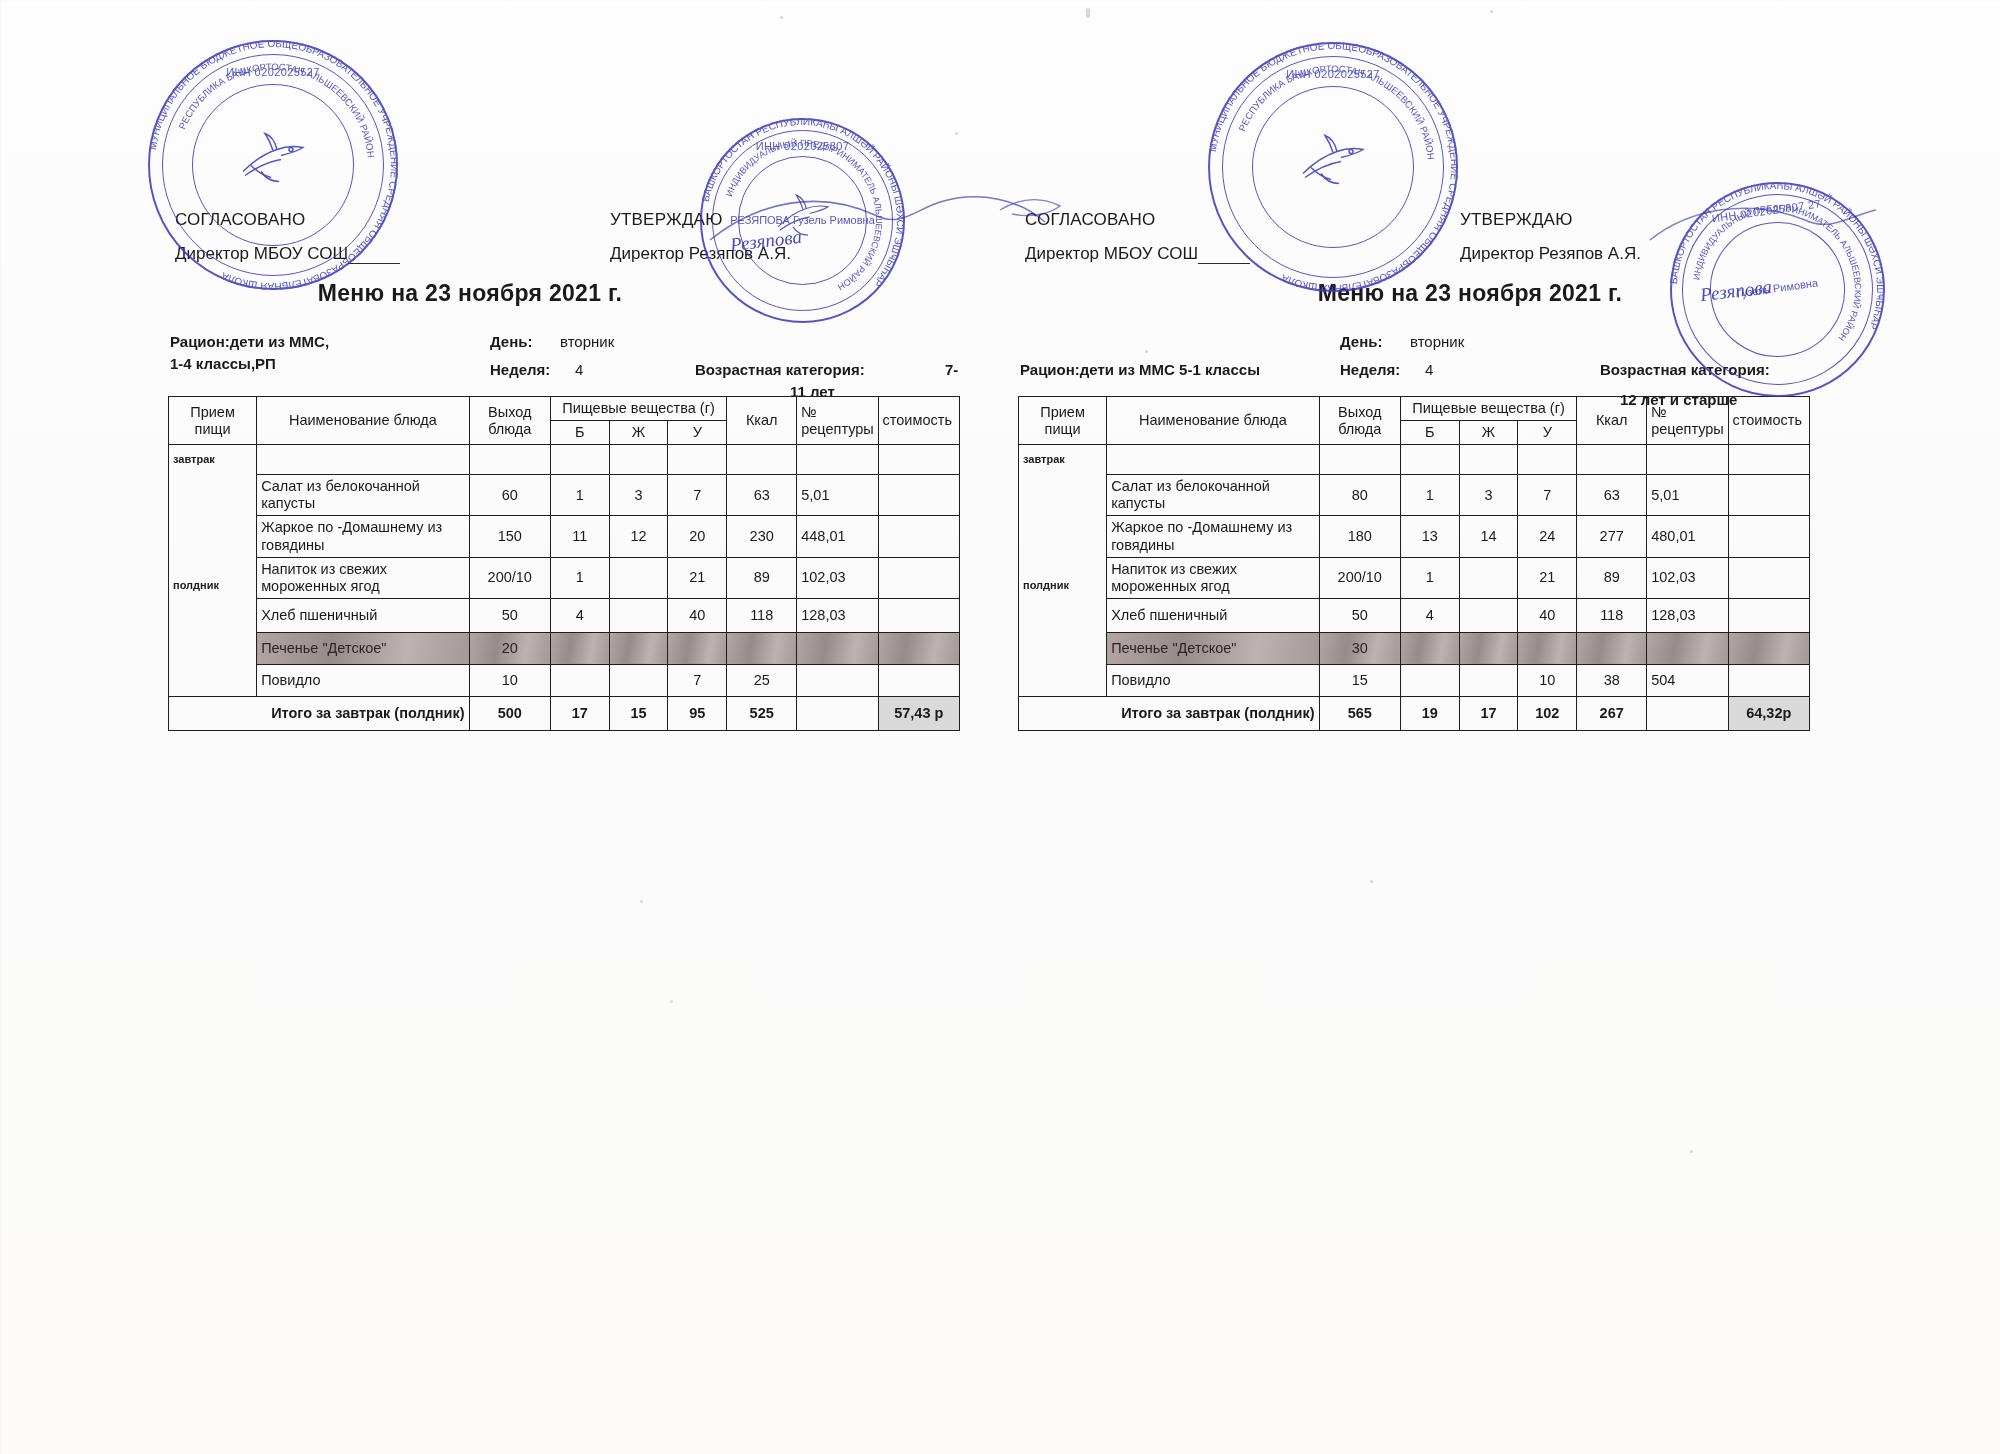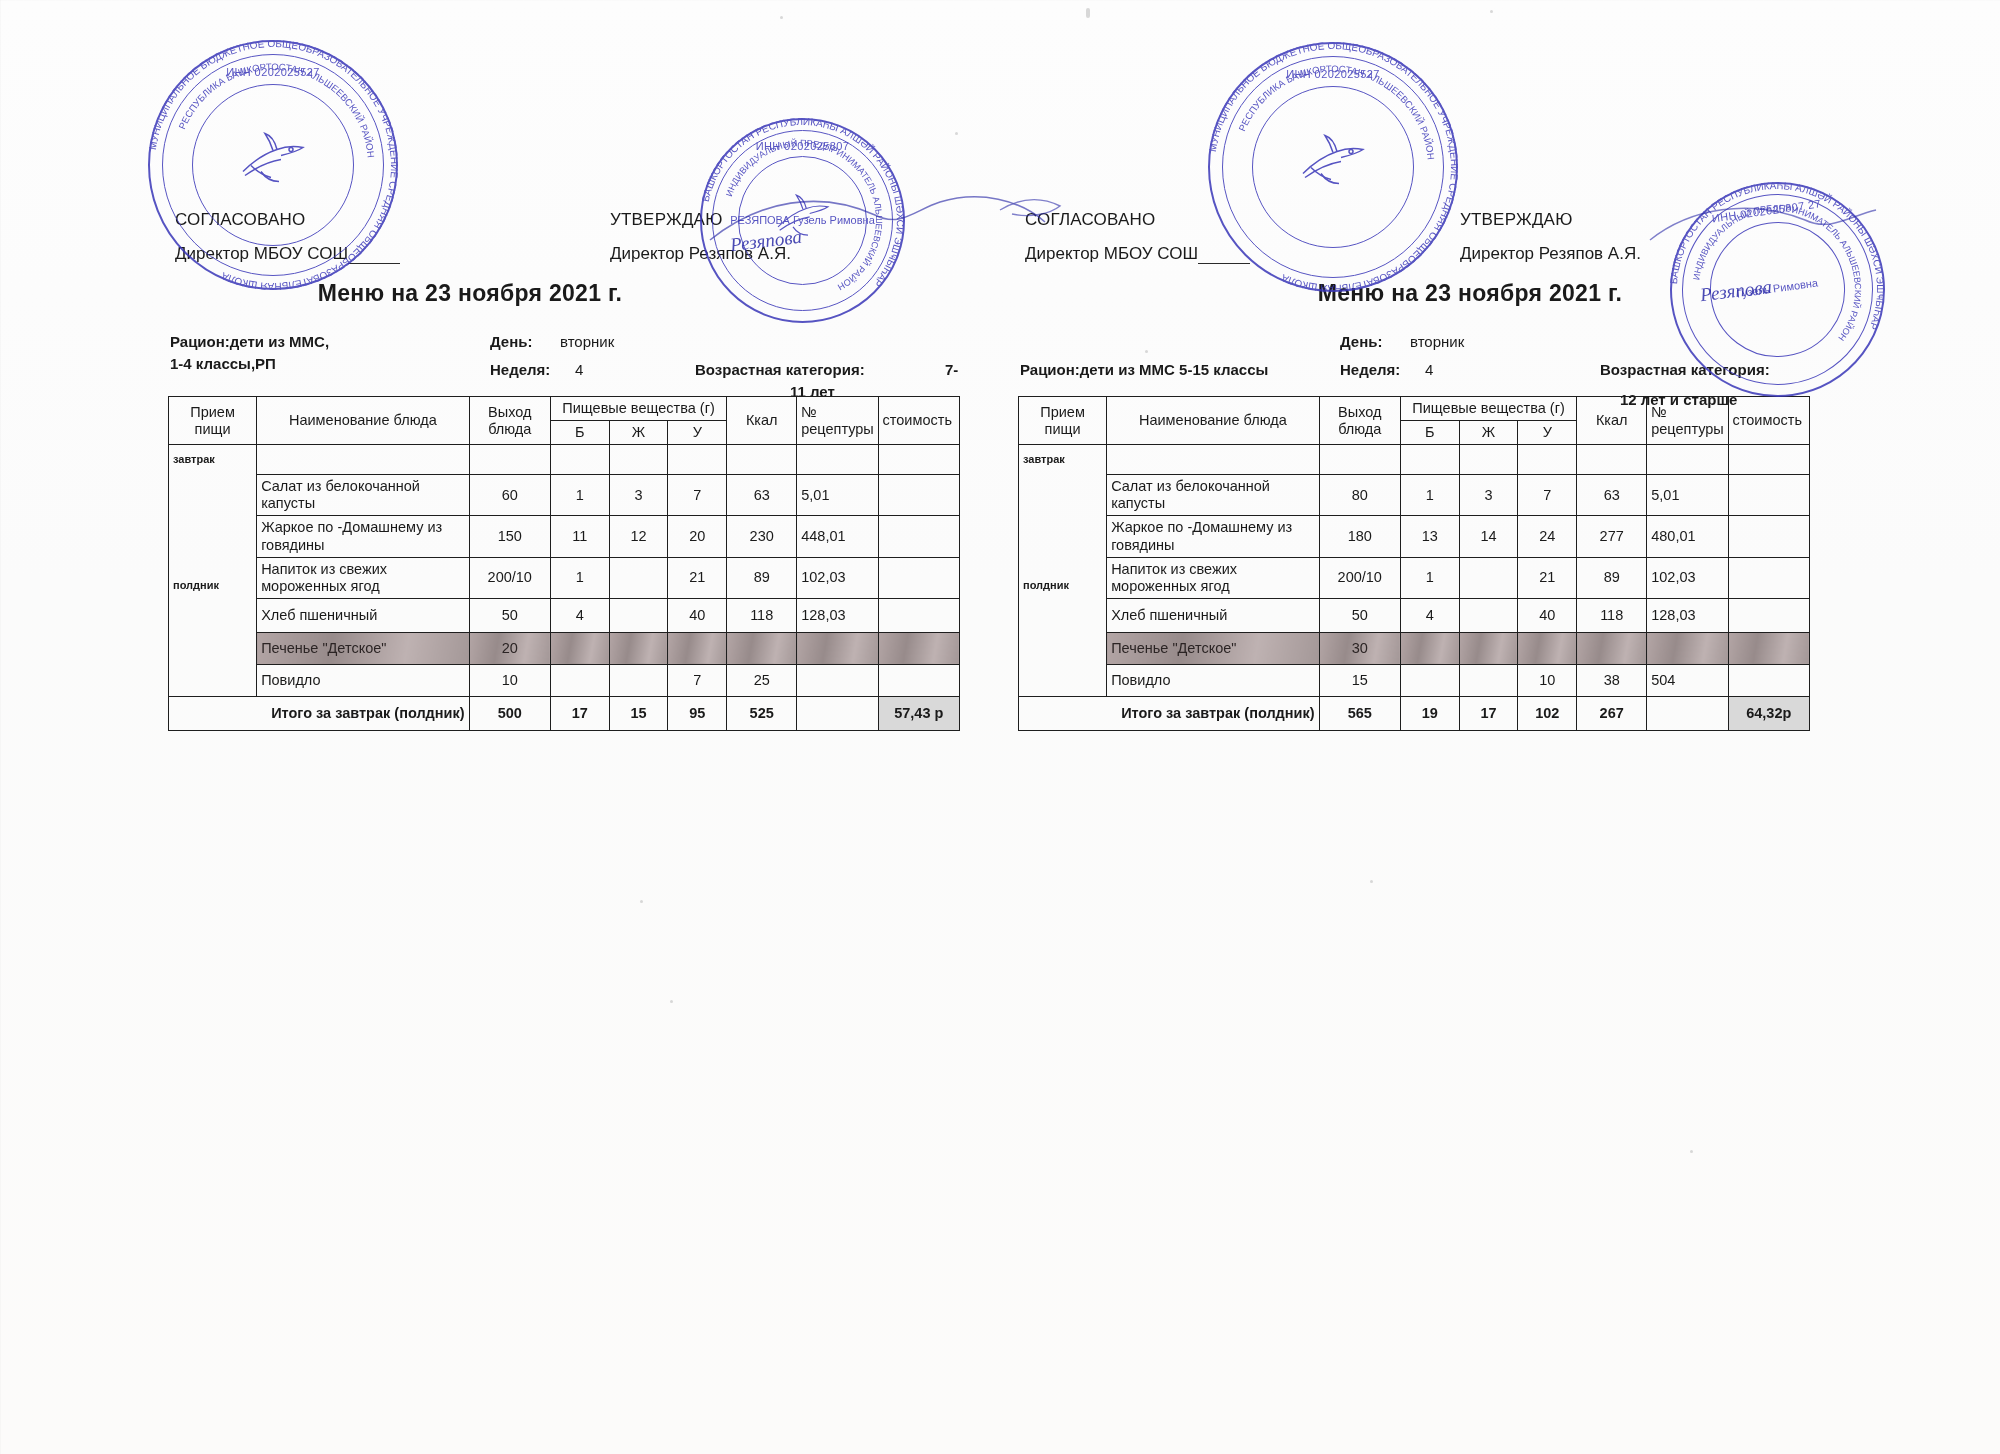--- a/index.html
+++ b/index.html
@@ -350,21 +350,21 @@
         <div class="appr-title">УТВЕРЖДАЮ</div>
         <div class="appr-sub">Директор Резяпов А.Я.</div>
       </div>
     </div>
 
     <div class="menu-title">
       <span class="tshift">Меню на 23 ноября  2021 г.</span>
     </div>
 
     <div class="meta">
-      <div class="m" style="left:20px; top:36px;">Рацион:дети из ММС 5-15 классы</div>
+      <div class="m" style="left:20px; top:36px;">Рацион:дети из ММС 5-1 классы</div>
       <div class="m" style="left:20px; top:58px;"></div>
       <div class="m" style="left:340px; top:8px;">День:</div>
       <div class="m mval" style="left:410px; top:8px;">вторник</div>
       <div class="m" style="left:340px; top:36px;">Неделя:</div>
       <div class="m mval" style="left:425px; top:36px;">4</div>
       <div class="m" style="left:600px; top:36px;">Возрастная категория:</div>
       <div class="m" style="left:845px; top:36px;"></div>
       <div class="m" style="left:620px; top:66px;">12 лет и старше</div>
     </div>
 

